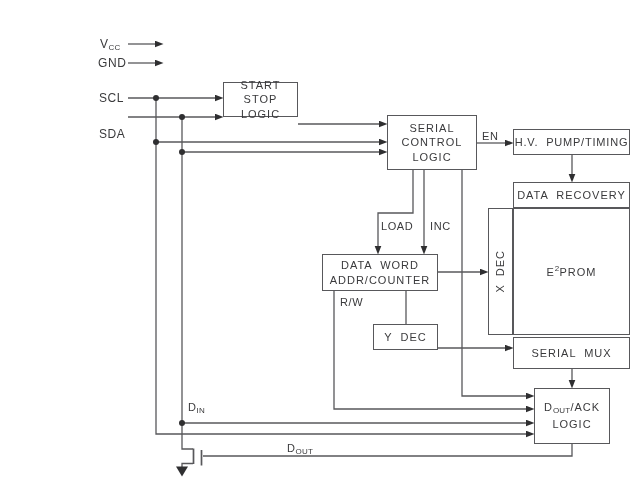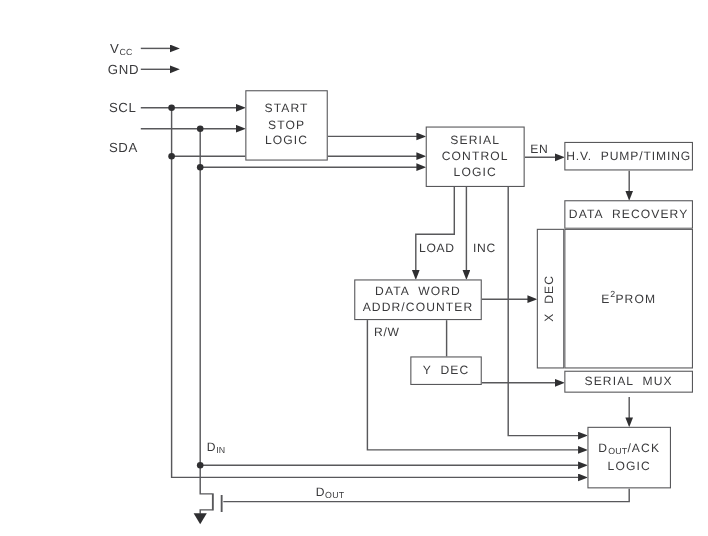--- a/index.html
+++ b/index.html
@@ -83,21 +83,21 @@
   <div class="lbl" style="left:99px;top:92px;">SCL</div>
   <div class="lbl" style="left:99px;top:128px;">SDA</div>
   <div class="lbl" style="left:188px;top:402px;font-size:11px;"><span>D</span><span class="sb">IN</span></div>
   <div class="lbl" style="left:287px;top:443px;font-size:11px;"><span>D</span><span class="sb">OUT</span></div>
 
   <div class="lbl sig" style="left:482px;top:131px;">EN</div>
   <div class="lbl sig" style="left:381px;top:221px;">LOAD</div>
   <div class="lbl sig" style="left:430px;top:221px;">INC</div>
   <div class="lbl sig" style="left:340px;top:297px;">R/W</div>
 
-  <div class="block" style="left:223px;top:82px;width:75px;height:64px;">
+  <div class="block" style="left:223px;top:82px;width:75px;height:35px;">
     <span>START</span>
     <span>STOP</span>
     <span>LOGIC</span>
   </div>
 
   <div class="block" style="left:387px;top:115px;width:90px;height:55px;">
     <span>SERIAL</span>
     <span>CONTROL</span>
     <span>LOGIC</span>
   </div>
@@ -120,21 +120,21 @@
 
   <div class="block" style="left:322px;top:254px;width:116px;height:37px;">
     <span>DATA WORD</span>
     <span>ADDR/COUNTER</span>
   </div>
 
   <div class="block" style="left:373px;top:324px;width:65px;height:26px;align-items:center;">
     <span>Y DEC</span>
   </div>
 
-  <div class="block" style="left:513px;top:337px;width:117px;height:20px;">
+  <div class="block" style="left:513px;top:337px;width:117px;height:32px;">
     <span>SERIAL MUX</span>
   </div>
 
   <div class="block" style="left:534px;top:388px;width:76px;height:56px;">
     <span><span>D</span><span class="sb">OUT</span><span>/ACK</span></span>
     <span>LOGIC</span>
   </div>
 
 </div>
 

